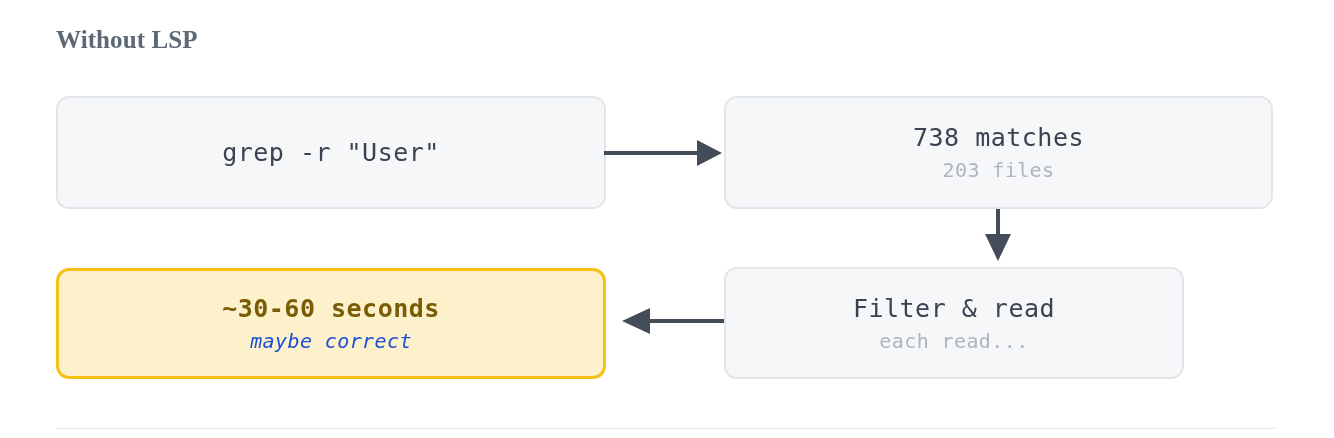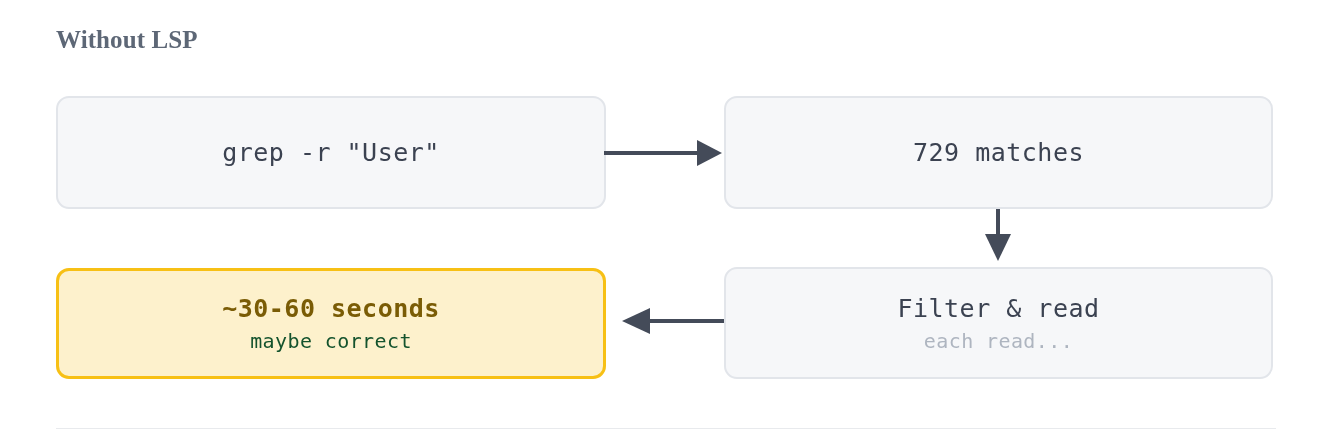--- a/index.html
+++ b/index.html
@@ -69,28 +69,28 @@
 
   .node-sub {
     font-family: "DejaVu Sans Mono", "Liberation Mono", monospace;
     font-size: 20px;
     line-height: 26px;
     letter-spacing: 0.4px;
     white-space: nowrap;
     margin-top: 3px;
   }
   .node.neutral .node-sub { color: #aeb5c0; }
-  .node.highlight .node-sub { color: #14532d; }
+  .node.highlight .node-sub { color: #1d4ed8; font-style: italic; }
 
   .node.single .node-title { margin-top: 0; }
 
   
   #node-grep      { left: 56px;  top: 96px;  width: 550px; height: 113px; }
   #node-matches   { left: 724px; top: 96px;  width: 549px; height: 113px; }
-  #node-filter    { left: 724px; top: 267px; width: 549px; height: 112px; }
+  #node-filter    { left: 724px; top: 267px; width: 460px; height: 112px; }
   #node-duration  { left: 56px;  top: 268px; width: 550px; height: 111px; }
 
   
   #arrow-layer {
     position: absolute;
     left: 0; top: 0;
     width: 1334px;
     height: 438px;
     pointer-events: none;
   }
@@ -110,21 +110,22 @@
 
 <div id="diagram-root">
 
   <div class="section-title">Without LSP</div>
 
   <div class="node neutral single" id="node-grep">
     <div class="node-title">grep -r "User"</div>
   </div>
 
   <div class="node neutral" id="node-matches">
-    <div class="node-title">729 matches</div>
+    <div class="node-title">738 matches</div>
+    <div class="node-sub">203 files</div>
   </div>
 
   <div class="node neutral" id="node-filter">
     <div class="node-title">Filter &amp; read</div>
     <div class="node-sub">each read...</div>
   </div>
 
   <div class="node highlight" id="node-duration">
     <div class="node-title">~30-60 seconds</div>
     <div class="node-sub">maybe correct</div>

